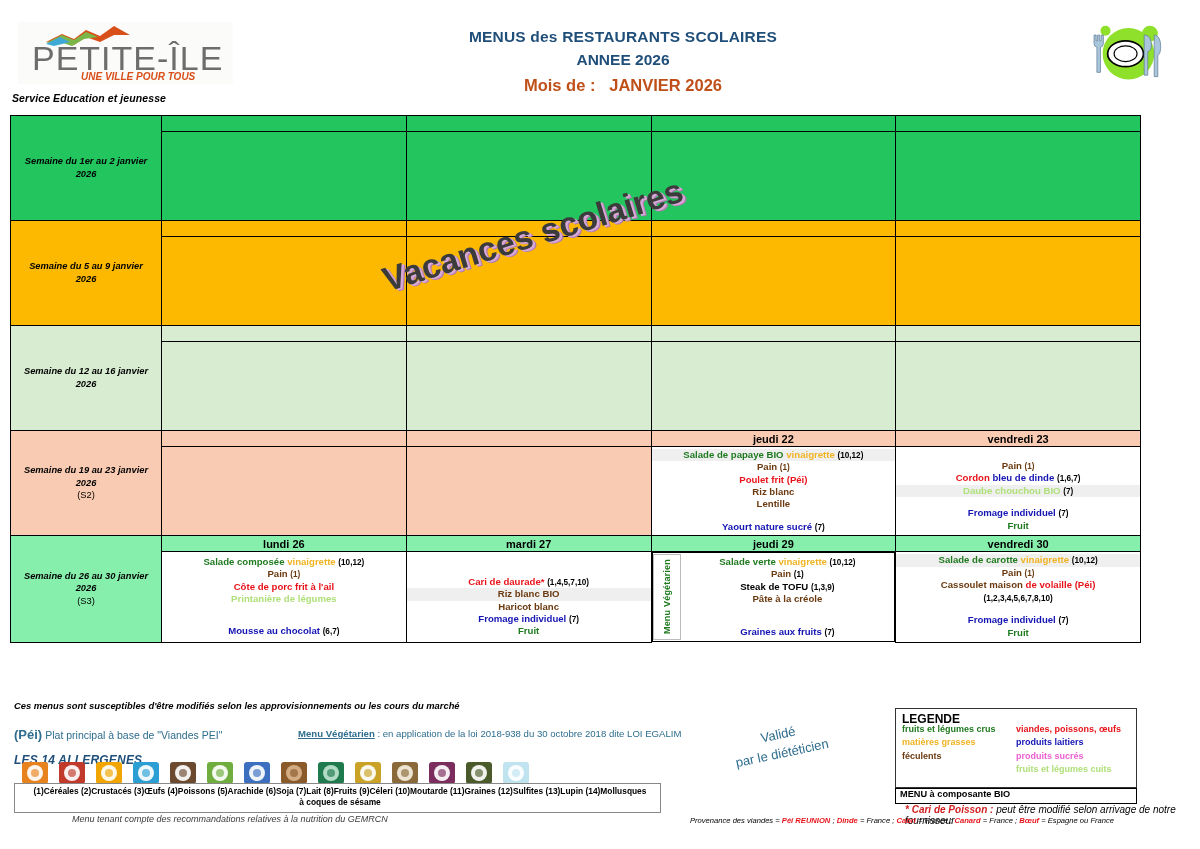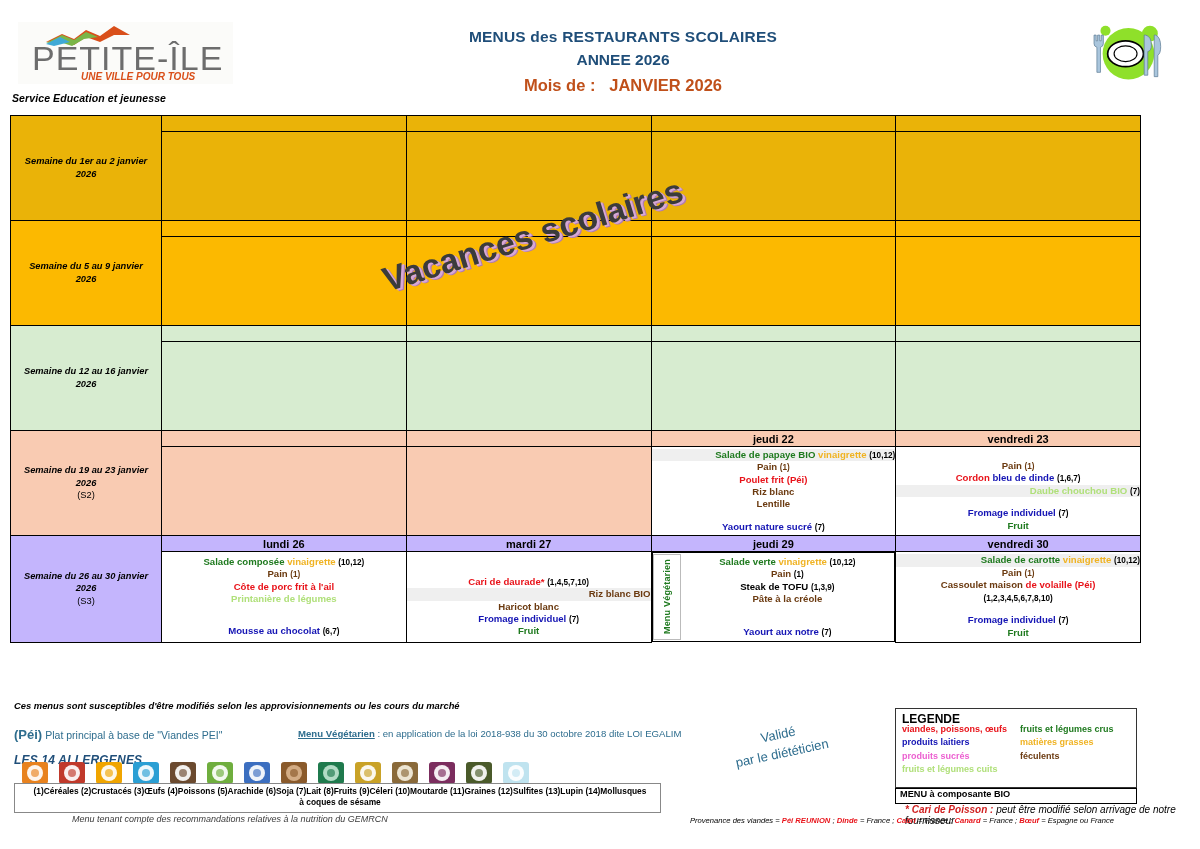--- a/index.html
+++ b/index.html
@@ -56,38 +56,38 @@
   }
   .daybody{
     padding:3px 2px 4px 2px;
     height:88px;
     background:#fff;
     vertical-align:top;
   }
 
   .mi{ text-align:center;font-size:9.6px;font-weight:bold;line-height:1.28;white-space:nowrap;}
   .mi .al{font-weight:bold;font-size:8.2px;}
-  .mi.bio{background:#efefef;text-align:right;}
+  .mi.bio{background:#efefef;}
   .spacer{height:10px;}
 
   
   .c-viande{color:#e8131a;}
   .c-laitier{color:#1414b4;}
   .c-cuit{color:#b0e07a;}
   .c-cru{color:#1f7a1f;}
   .c-gras{color:#f0b323;}
   .c-feculent{color:#6b3a10;}
   .c-noir{color:#000;}
 
   
-  .w1{background:#eab308;}
+  .w1{background:#22c55e;}
   .w2{background:#fcb900;}
   .w3{background:#d7ecd0;}
   .w4{background:#f9cbb2;}
-  .w5{background:#c4b5fd;color:#000;}
+  .w5{background:#86efac;color:#000;}
 
   .veg-side{
     width:26px;
     border:1.2px solid #bbb;
     margin:2px auto;
     height:84px;
     display:flex;align-items:center;justify-content:center;
   }
   .veg-side span{
     writing-mode:vertical-rl;transform:rotate(180deg);
@@ -360,21 +360,21 @@
             <div class="veg-side">
               <span>Menu Végétarien</span>
             </div>
             <div style="flex: 1 1 0%;">
               <div class="mi"><span class="c-cru">Salade verte </span><span class="c-gras">vinaigrette </span><span class="al c-noir">(10,12)</span></div>
               <div class="mi"><span class="c-feculent">Pain </span><span class="al c-noir">(1)</span></div>
               <div class="mi"><span class="c-noir">Steak de TOFU </span><span class="al c-noir">(1,3,9)</span></div>
               <div class="mi"><span class="c-feculent">Pâte à la créole</span></div>
               <div class="spacer">&nbsp;</div>
               <div class="spacer">&nbsp;</div>
-              <div class="mi"><span class="c-laitier">Yaourt aux notre </span><span class="al c-noir">(7)</span></div>
+              <div class="mi"><span class="c-laitier">Graines aux fruits </span><span class="al c-noir">(7)</span></div>
             </div>
           </td>
         <td class="daybody">
             <div class="mi bio"><span class="c-cru">Salade de carotte </span><span class="c-gras">vinaigrette </span><span class="al c-noir">(10,12)</span></div>
             <div class="mi"><span class="c-feculent">Pain </span><span class="al c-feculent">(1)</span></div>
             <div class="mi"><span class="c-feculent">Cassoulet maison </span><span class="c-viande">de volaille (Péi)</span></div>
             <div class="mi"><span class="al c-noir">(1,2,3,4,5,6,7,8,10)</span></div>
             <div class="spacer">&nbsp;</div>
             <div class="mi"><span class="c-laitier">Fromage individuel </span><span class="al c-noir">(7)</span></div>
             <div class="mi"><span class="c-cru">Fruit</span></div>
@@ -467,31 +467,31 @@
   <div class="gemrcn">Menu tenant compte des recommandations relatives à la nutrition du GEMRCN</div>
 
   <div class="valide">
     <div>Validé</div>
     <div>par le diététicien</div>
   </div>
 
   <div class="legend-box"></div>
   <div class="legend-title">LEGENDE</div>
   <div class="legend-cols">
+    <div class="legend-col right" id="legend-right">
+        <div style="color: rgb(31, 122, 31);">fruits et légumes crus</div>
+        <div style="color: rgb(240, 179, 35);">matières grasses</div>
+        <div style="color: rgb(107, 58, 16);">féculents</div>
+      </div>
     <div class="legend-col left" id="legend-left">
         <div style="color: rgb(232, 19, 26);">viandes, poissons, œufs</div>
         <div style="color: rgb(20, 20, 180);">produits laitiers</div>
         <div style="color: rgb(236, 95, 208);">produits sucrés</div>
         <div style="color: rgb(176, 224, 122);">fruits et légumes cuits</div>
       </div>
-    <div class="legend-col right" id="legend-right">
-        <div style="color: rgb(31, 122, 31);">fruits et légumes crus</div>
-        <div style="color: rgb(240, 179, 35);">matières grasses</div>
-        <div style="color: rgb(107, 58, 16);">féculents</div>
-      </div>
   </div>
 
   <div class="bio-box"></div>
   <div class="bio-label">MENU à composante BIO</div>
 
   <div class="cari-note">
     <span>* Cari de Poisson :</span><span class="blk">  peut être modifié selon arrivage de notre fournisseur</span>
   </div>
 
   <div class="provenance" id="provenance"><span>Provenance des viandes = </span><span class="r">Péi REUNION</span><span>  ;  </span><span class="r">Dinde</span><span> = France  ;  </span><span class="r">Cabri</span><span> = France  ;  </span><span class="r">Canard</span><span> = France  ;  </span><span class="r">Bœuf</span><span> = Espagne ou France</span></div>

